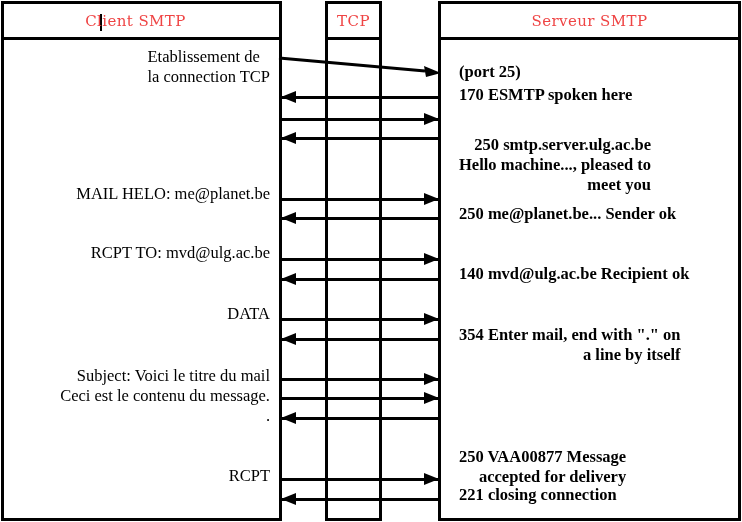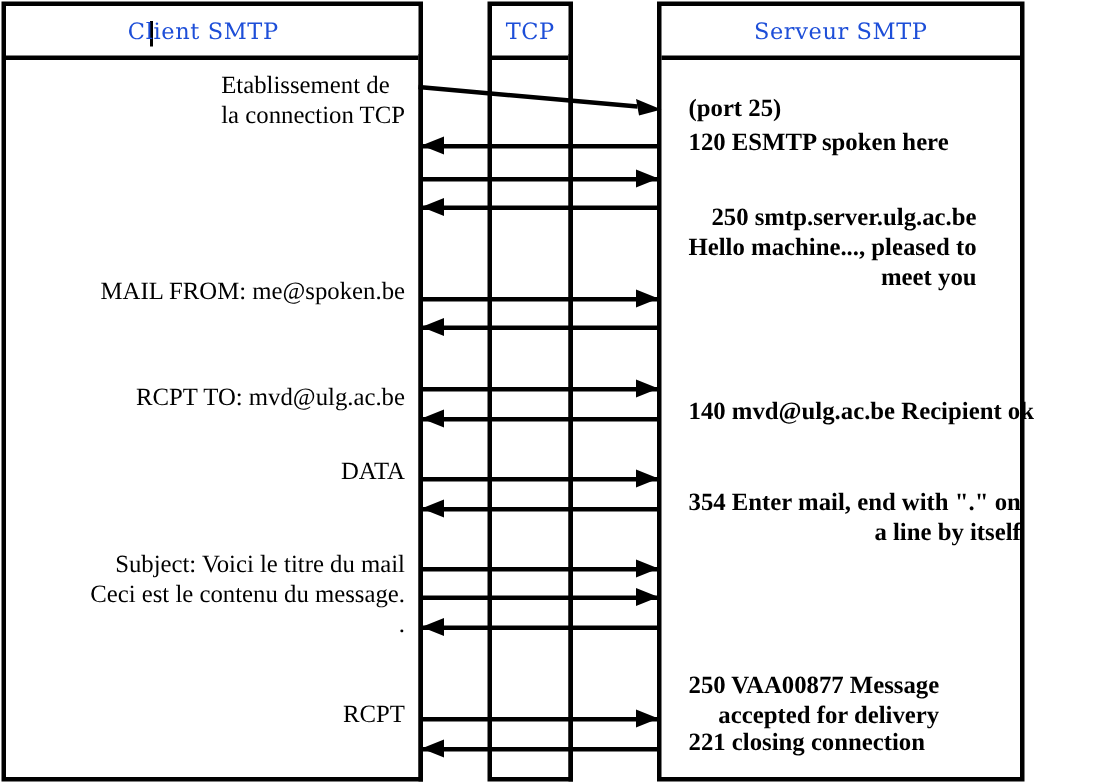--- a/index.html
+++ b/index.html
@@ -18,39 +18,39 @@
 
   
   .panel {
     position: absolute;
     border: 3px solid #000000;
     box-sizing: border-box;
     background: transparent;
   }
   #client-panel { left: 1px;   top: 1px;  width: 281px; height: 520px; }
   #tcp-panel    { left: 325px; top: 1px;  width: 57px;  height: 520px; }
-  #server-panel { left: 438px; top: 1px;  width: 245px; height: 520px; }
+  #server-panel { left: 438px; top: 1px;  width: 303px; height: 520px; }
 
   
   .panel-head {
     position: absolute;
     left: 0;
     top: 0;
     width: 100%;
     height: 36px;
     border-bottom: 3px solid #000000;
     box-sizing: border-box;
     display: flex;
     align-items: center;
     justify-content: center;
   }
   .panel-head-label {
     font-size: 15px;
     letter-spacing: 0.4px;
-    color: #1d4ed8;
+    color: #ef4444;
     font-family: "DejaVu Serif", "Liberation Serif", serif;
     white-space: nowrap;
   }
   #client-head-label { position: relative; left: -6px; }
 
   
   .caret {
     position: absolute;
     width: 2px;
     height: 17px;
@@ -146,42 +146,43 @@
     </div>
   </div>
 
   <div class="rail" id="rail-left"></div>
   <div class="rail" id="rail-right"></div>
 
   <div class="msg msg-left" style="top:47px;">Etablissement de
 la connection TCP</div>
 
 
-  <div class="msg msg-left" style="top:184px;">MAIL FROM: me@spoken.be</div>
-
-  <div class="msg msg-left" style="top:243px;margin-top:12px;">RCPT TO: mvd@ulg.ac.be</div>
+  <div class="msg msg-left" style="top:184px;">MAIL HELO: me@planet.be</div>
+
+  <div class="msg msg-left" style="top:243px;">RCPT TO: mvd@ulg.ac.be</div>
 
   <div class="msg msg-left" style="top:304px;">DATA</div>
 
   <div class="msg msg-left" style="top:366px;">Subject:  Voici le titre du mail</div>
 
   <div class="msg msg-left" style="top:386px;">Ceci est le contenu du message.</div>
 
   <div class="msg msg-left" style="top:406px;">.</div>
 
   <div class="msg msg-left" style="top:466px;">RCPT</div>
 
   <div class="msg msg-right" style="top:62px;">(port 25)</div>
 
-  <div class="msg msg-right" style="top:85px;">120 ESMTP spoken here</div>
+  <div class="msg msg-right" style="top:85px;">170 ESMTP spoken here</div>
 
   <div class="msg msg-right" style="top:135px;">250 smtp.server.ulg.ac.be
 Hello machine..., pleased to
 meet you</div>
 
+  <div class="msg msg-right" style="top:204px;">250 me@planet.be... Sender ok</div>
 
   <div class="msg msg-right" style="top:264px;">140 mvd@ulg.ac.be Recipient ok</div>
 
   <div class="msg msg-right" style="top:325px;">354 Enter mail, end with "." on
 a line by itself</div>
 
   <div class="msg msg-right" style="top:403px;margin-top:44px;">250 VAA00877 Message
 accepted for delivery</div>
 
   <div class="msg msg-right" style="top:485px;">221 closing connection</div>

